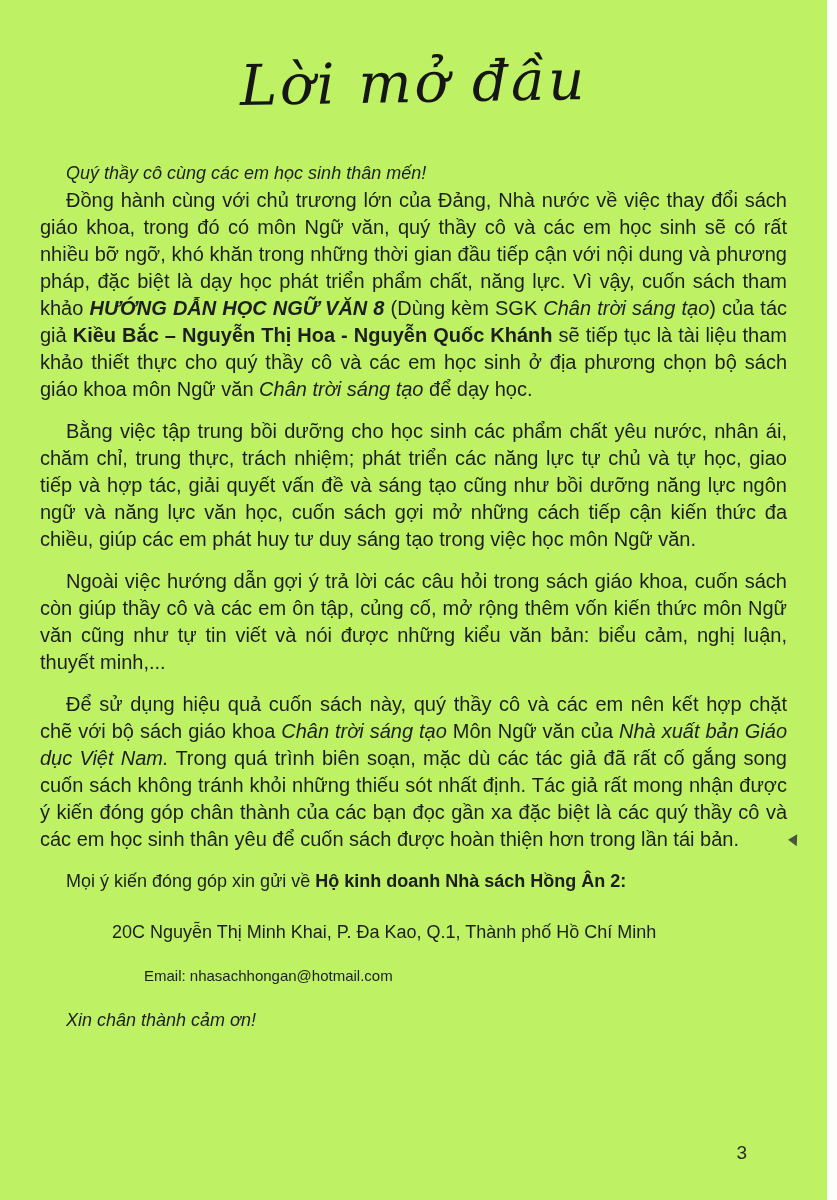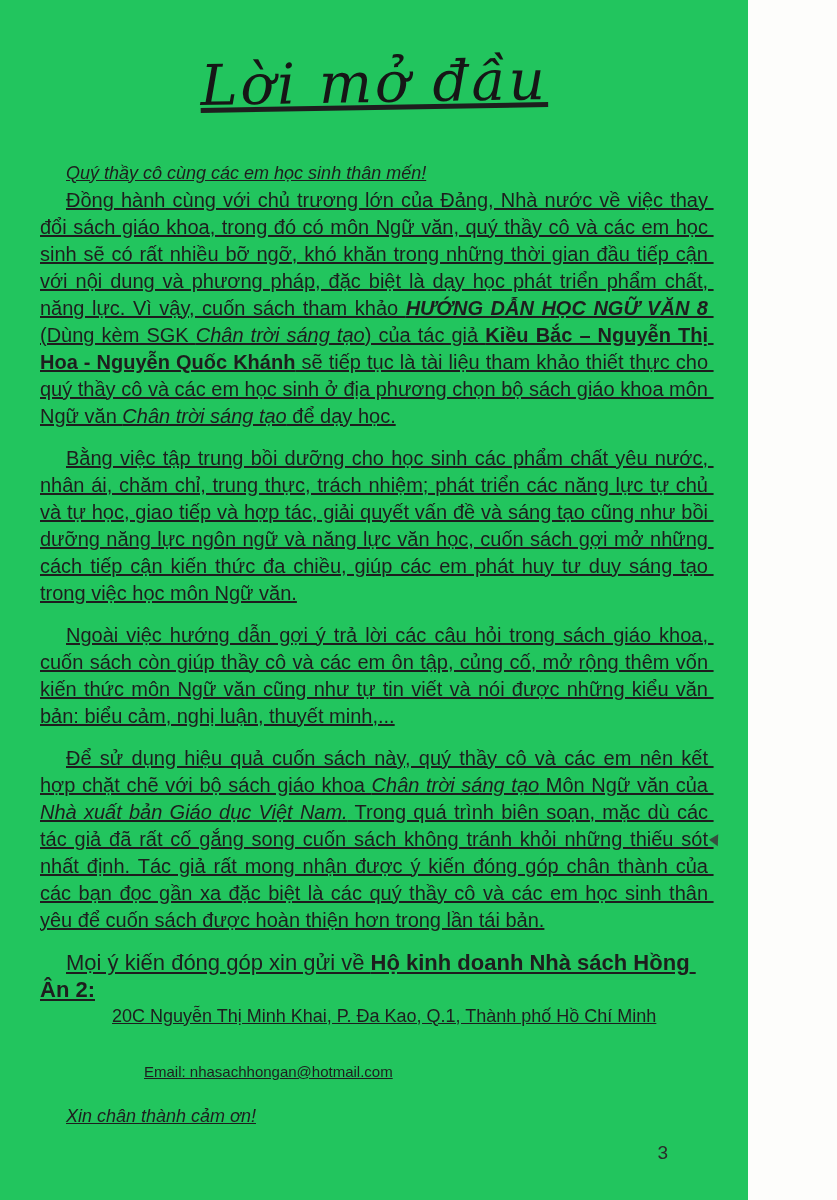--- a/index.html
+++ b/index.html
@@ -5,25 +5,24 @@
   * { margin: 0; padding: 0; box-sizing: border-box; }
   html, body { width: 837px; height: 1200px; }
   body {
     background: #fdfdfb;
     font-family: "Liberation Sans", sans-serif;
     color: #1e1e1e;
     overflow: hidden;
   }
   .page {
     position: relative;
-    width: 748px;
+    width: 827px;
     height: 1200px;
     padding: 38px 40px 0 40px;
-    background: #22c55e;
-    text-decoration: underline;
+    background: #bef264;
   }
   .title {
     font-family: "DejaVu Serif", serif;
     font-style: italic;
     font-weight: 500;
     font-size: 56px;
     line-height: 1.1;
     text-align: center;
     letter-spacing: 3px;
     color: #161616;
@@ -38,31 +37,31 @@
     text-indent: 26px;
   }
   .para {
     font-size: 20px;
     line-height: 27px;
     text-align: justify;
     text-indent: 26px;
     margin-bottom: 15px;
   }
   .contact-intro {
-    font-size: 22px;
+    font-size: 18px;
     line-height: 27px;
     text-indent: 26px;
     margin-top: 6px;
-    margin-bottom: 0;
+    margin-bottom: 24px;
   }
   .address-line {
     font-size: 18px;
     line-height: 27px;
     margin-left: 72px;
-    margin-bottom: 28px;
+    margin-bottom: 16px;
   }
   .email-line {
     font-size: 15px;
     line-height: 27px;
     margin-left: 104px;
     margin-bottom: 18px;
   }
   .thanks {
     font-style: italic;
     font-size: 18px;

